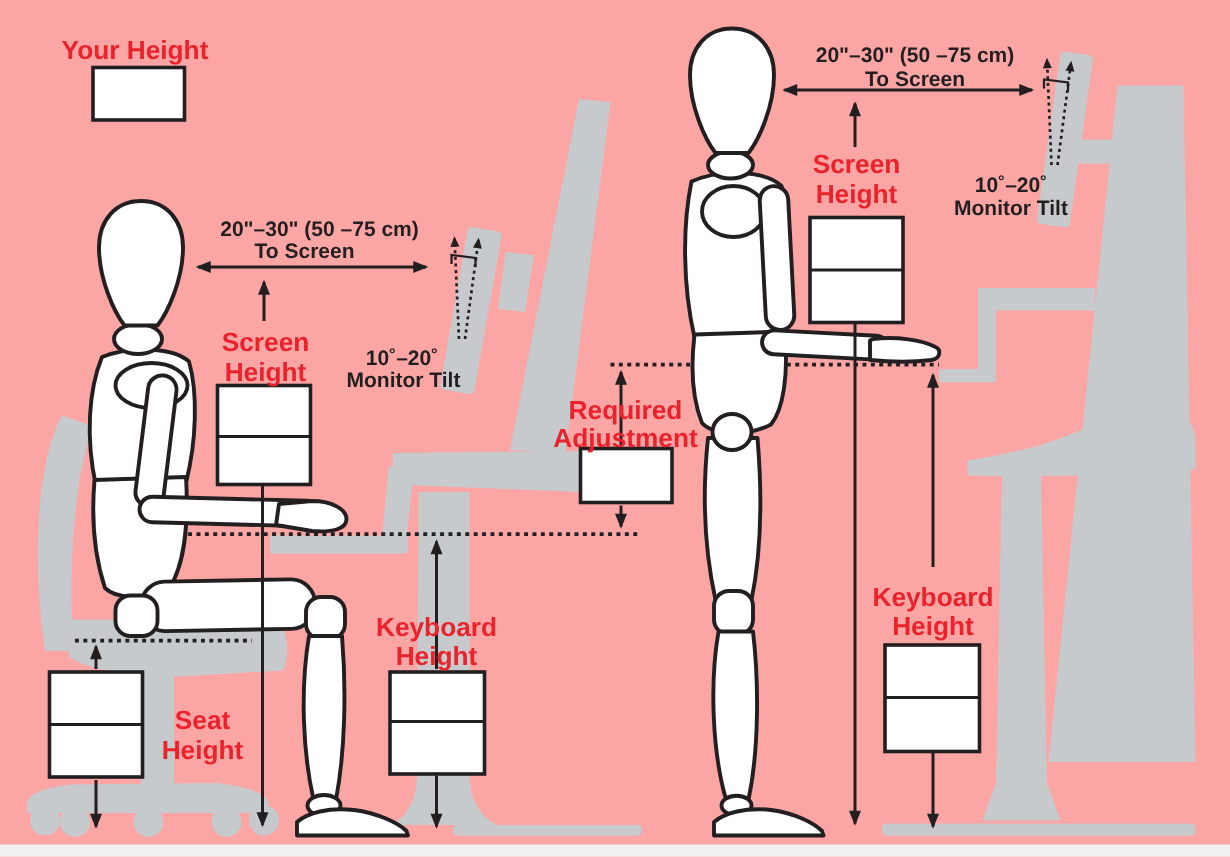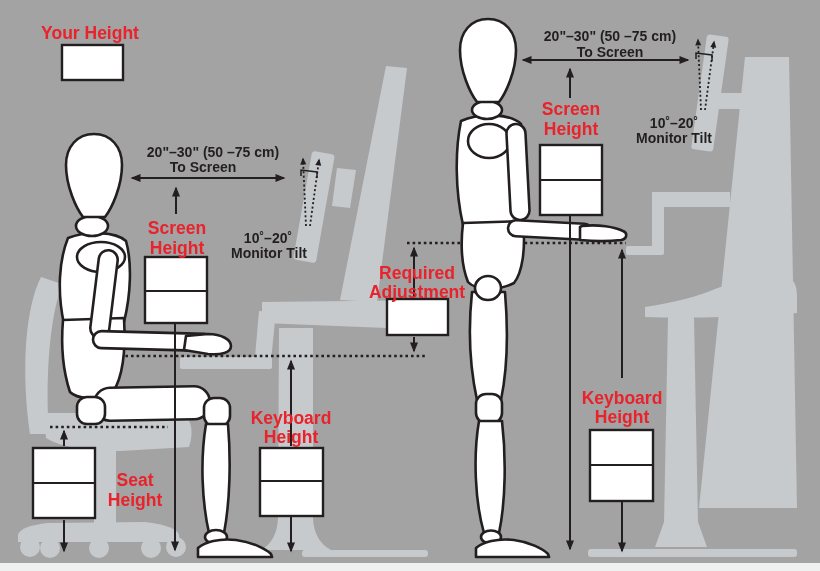--- a/index.html
+++ b/index.html
@@ -1,16 +1,16 @@
 <!DOCTYPE html>
 <html><head>
 <meta charset="utf-8">
 <style>
   html,body{margin:0;padding:0;background:#ffffff;}
-  .stage{position:relative;width:820px;height:571px;background:#a3a3a3;overflow:hidden;}
+  .stage{position:relative;width:820px;height:571px;background:#fca5a5;overflow:hidden;}
   svg{display:block;}
   text{font-family:"Liberation Sans","DejaVu Sans",sans-serif;font-weight:bold;}
   .red-label{fill:#E9222B;font-size:17.5px;}
   .ink-label{fill:#231F20;font-size:14px;}
   .silhouette{fill:#C6CACC;stroke:none;}
   .floorline{fill:#C6CACC;}
   .mann{fill:#ffffff;stroke:#231F20;stroke-width:2.6;stroke-linejoin:round;}
   .measure{stroke:#231F20;stroke-width:2;fill:none;}
   .dotted{stroke:#231F20;stroke-width:2.5;fill:none;stroke-dasharray:2.6 3;}
   .tiltdot{stroke:#231F20;stroke-width:1.8;fill:none;stroke-dasharray:2 2.4;}

